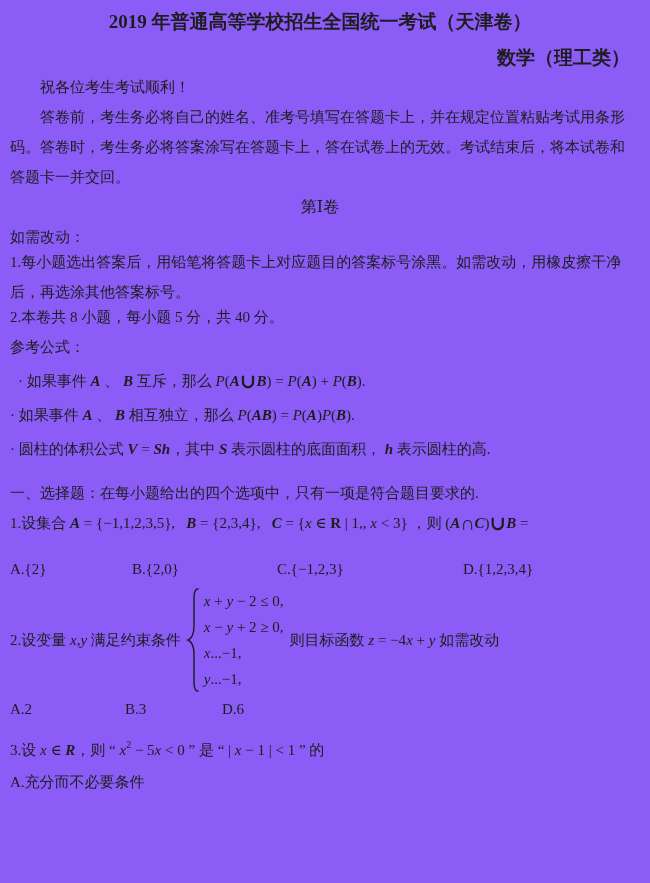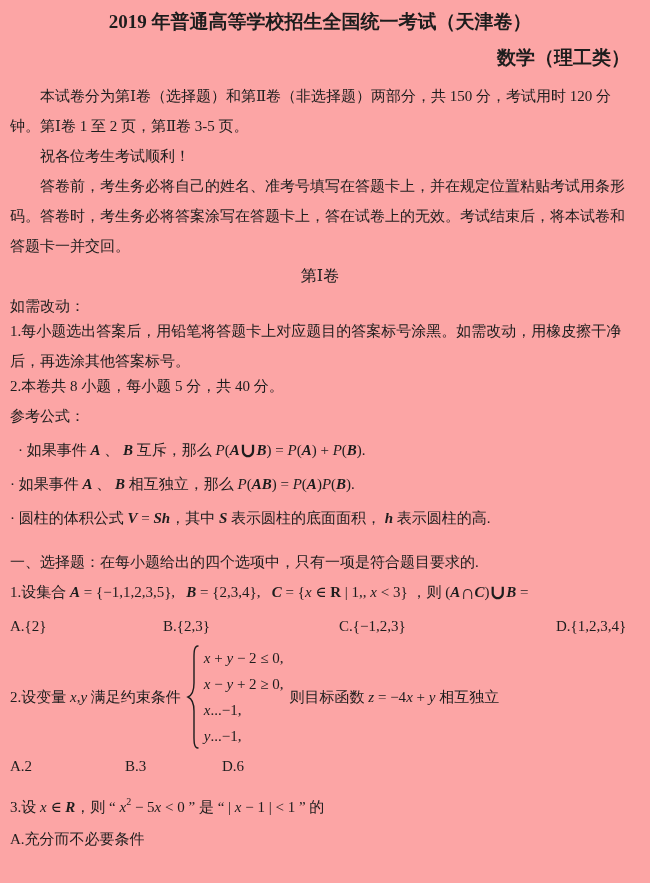--- a/index.html
+++ b/index.html
@@ -1,18 +1,18 @@
 <!DOCTYPE html>
 <html><head>
 <meta charset="utf-8">
 <style>
   html,body{margin:0;padding:0;background:#ffffff;}
   .page{
     width:650px;height:883px;box-sizing:border-box;overflow:hidden;
-    background:#fca5a5;color:#1d1d1d;
+    background:#8b5cf6;color:#1d1d1d;
     font-family:"Liberation Serif","DejaVu Serif",serif;
     font-size:15px;
     padding:8px 20px 0 10px;
   }
   .title{ text-align:center;font-weight:bold;font-size:19px;line-height:28px; }
   .subtitle{ text-align:right;font-weight:bold;font-size:19px;line-height:28px;margin-top:8px; }
   p{ margin:0;line-height:30px; }
   .indent{ text-indent:2em; }
   .p1{ margin-top:9px; }
   .center{ text-align:center; }
@@ -28,21 +28,21 @@
   .sup{ font-size:10px; vertical-align:7px; }
   .big{ font-size:20px; font-weight:600; vertical-align:-2px; }
   .frac{
     display:inline-flex;flex-direction:column;text-align:center;
     vertical-align:middle;line-height:1.15;font-size:14px;margin:0 3px;
   }
   .fn{ display:block; }
   .fd{ display:block;border-top:1px solid #1d1d1d;padding:0 2px; }
   .opts{ display:flex;line-height:30px; }
   .opts span{ display:inline-block;white-space:nowrap; }
-  .q1opts{ margin-top:4px;gap:31px; }
+  .q1opts{ margin-top:16px; }
   .q1opts span:nth-child(1){ width:122px; }
   .q1opts span:nth-child(2){ width:145px; }
   .q1opts span:nth-child(3){ width:186px; }
   .q2opts span:nth-child(1){ width:77px; }
   .q2opts span:nth-child(2){ width:97px;margin-left:38px; }
   .q2opts span:nth-child(3){ width:106px; }
   .q2row{ display:flex;align-items:center;margin-top:2px; }
   .q2lead{ flex:0 0 auto;white-space:nowrap; }
   .brace{ flex:0 0 auto;margin:0 3px 0 4px; }
   .q2cons{ display:flex;flex-direction:column; }
@@ -52,57 +52,56 @@
   .q3opt{ margin-top:0; }
   .q3opt.first{ margin-top:2px; }
 </style>
 </head>
 <body>
 
 <div class="page">
   <div class="title">2019 年普通高等学校招生全国统一考试（天津卷）</div>
   <div class="subtitle">数学（理工类）</div>
 
-  <p class="indent p1">本试卷分为第Ⅰ卷（选择题）和第Ⅱ卷（非选择题）两部分，共 150 分，考试用时 120 分钟。第Ⅰ卷 1 至 2 页，第Ⅱ卷 3-5 页。</p>
   <p class="indent">祝各位考生考试顺利！</p>
   <p class="indent">答卷前，考生务必将自己的姓名、准考号填写在答题卡上，并在规定位置粘贴考试用条形码。答卷时，考生务必将答案涂写在答题卡上，答在试卷上的无效。考试结束后，将本试卷和答题卡一并交回。</p>
 
   <p class="center part-heading">第Ⅰ卷</p>
 
   <p>如需改动：</p>
   <p class="note">1.每小题选出答案后，用铅笔将答题卡上对应题目的答案标号涂黑。如需改动，用橡皮擦干净后，再选涂其他答案标号。</p>
   <p class="note">2.本卷共 8 小题，每小题 5 分，共 40 分。</p>
 
   <p>参考公式：</p>
   <p class="bullet first"><span>·&nbsp;</span><span>如果事件 </span><span class="it bd">A</span><span> 、 </span><span class="it bd">B</span><span> 互斥，那么 </span><span class="it">P</span><span>(</span><span class="it bd">A</span><span class="big">∪</span><span class="it bd">B</span><span>) = </span><span class="it">P</span><span>(</span><span class="it bd">A</span><span>) + </span><span class="it">P</span><span>(</span><span class="it bd">B</span><span>).</span></p>
   <p class="bullet"><span>·&nbsp;</span><span>如果事件 </span><span class="it bd">A</span><span> 、 </span><span class="it bd">B</span><span> 相互独立，那么 </span><span class="it">P</span><span>(</span><span class="it bd">AB</span><span>) = </span><span class="it">P</span><span>(</span><span class="it bd">A</span><span>)</span><span class="it">P</span><span>(</span><span class="it bd">B</span><span>).</span></p>
   <p class="bullet"><span>·&nbsp;</span><span>圆柱的体积公式 </span><span class="it bd">V</span><span> = </span><span class="it bd">Sh</span><span>，其中 </span><span class="it bd">S</span><span> 表示圆柱的底面面积， </span><span class="it bd">h</span><span> 表示圆柱的高.</span></p>
 
   <p class="sec-heading">一、选择题：在每小题给出的四个选项中，只有一项是符合题目要求的.</p>
 
   <p class="q"><span>1.设集合 </span><span class="it bd">A</span><span> = {−1,1,2,3,5},&nbsp;&nbsp; </span><span class="it bd">B</span><span> = {2,3,4},&nbsp;&nbsp; </span><span class="it bd">C</span><span> = {</span><span class="it">x</span><span> ∈ </span><span class="bd">R</span><span> | 1,, </span><span class="it">x</span><span> &lt; 3} ，则 (</span><span class="it bd">A</span><span class="big">∩</span><span class="it bd">C</span><span>)</span><span class="big">∪</span><span class="it bd">B</span><span> =</span></p>
   <div class="opts q1opts">
     <span>A.{2}</span>
-    <span>B.{2,3}</span>
+    <span>B.{2,0}</span>
     <span>C.{−1,2,3}</span>
     <span>D.{1,2,3,4}</span>
   </div>
 
   <div class="q2row">
     <span class="q2lead"><span>2.设变量 </span><span class="it">x</span><span>,</span><span class="it">y</span><span> 满足约束条件</span></span>
     <svg class="brace" width="16" height="108" viewBox="0 0 16 108">
       <path d="M13 3 C8.5 3 9 11 9 18 L9 40 C9 48 7.5 52 3 54 C7.5 56 9 60 9 68 L9 90 C9 97 8.5 105 13 105" fill="none" stroke="#1d1d1d" stroke-width="1.4" stroke-linecap="round"></path>
     </svg>
     <div class="q2cons">
       <div><span class="it">x</span><span> + </span><span class="it">y</span><span> − 2 ≤ 0,</span></div>
       <div><span class="it">x</span><span> − </span><span class="it">y</span><span> + 2 ≥ 0,</span></div>
       <div><span class="it">x</span><span>...−1,</span></div>
       <div><span class="it">y</span><span>...−1,</span></div>
     </div>
-    <span class="q2tail"><span>则目标函数 </span><span class="it">z</span><span> = −4</span><span class="it">x</span><span> + </span><span class="it">y</span><span> 相互独立</span></span>
+    <span class="q2tail"><span>则目标函数 </span><span class="it">z</span><span> = −4</span><span class="it">x</span><span> + </span><span class="it">y</span><span> 如需改动</span></span>
   </div>
   <div class="opts q2opts">
     <span>A.2</span>
     <span>B.3</span>
     <span>D.6</span>
   </div>
 
   <p class="q q3"><span>3.设 </span><span class="it">x</span><span> ∈ </span><span class="it bd">R</span><span>，则 “ </span><span class="it">x</span><span class="sup">2</span><span> − 5</span><span class="it">x</span><span> &lt; 0 ” 是 “ | </span><span class="it">x</span><span> − 1 | &lt; 1 ” 的</span></p>
   <p class="q3opt first">A.充分而不必要条件</p>
 

